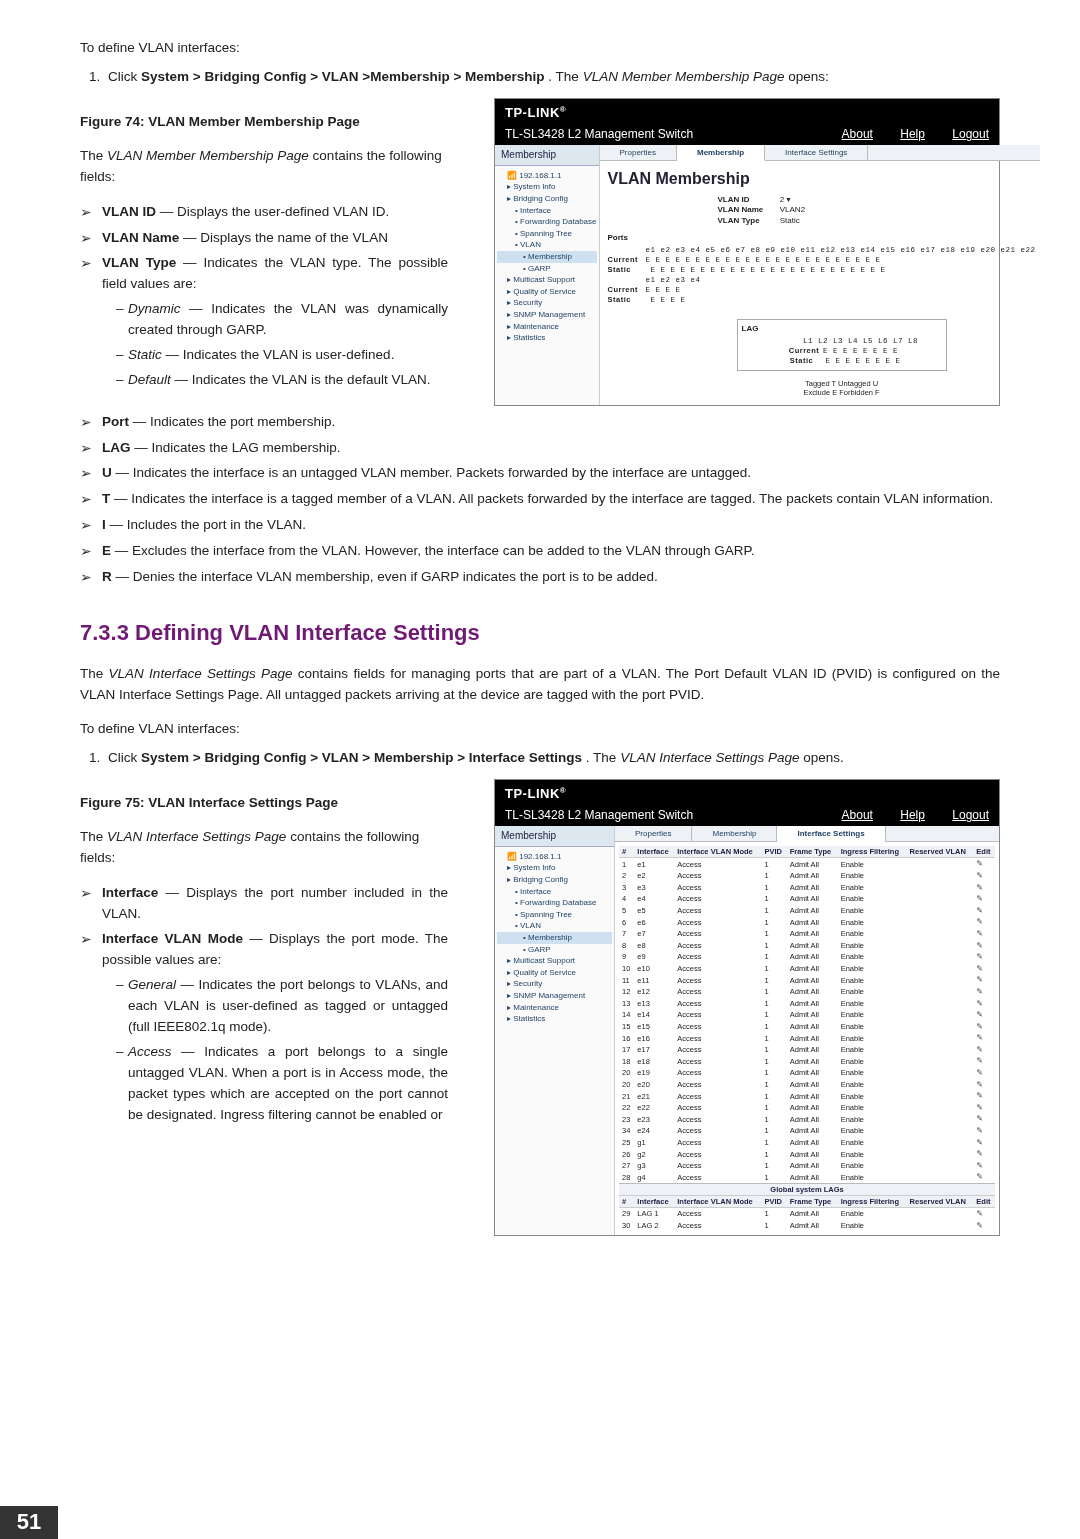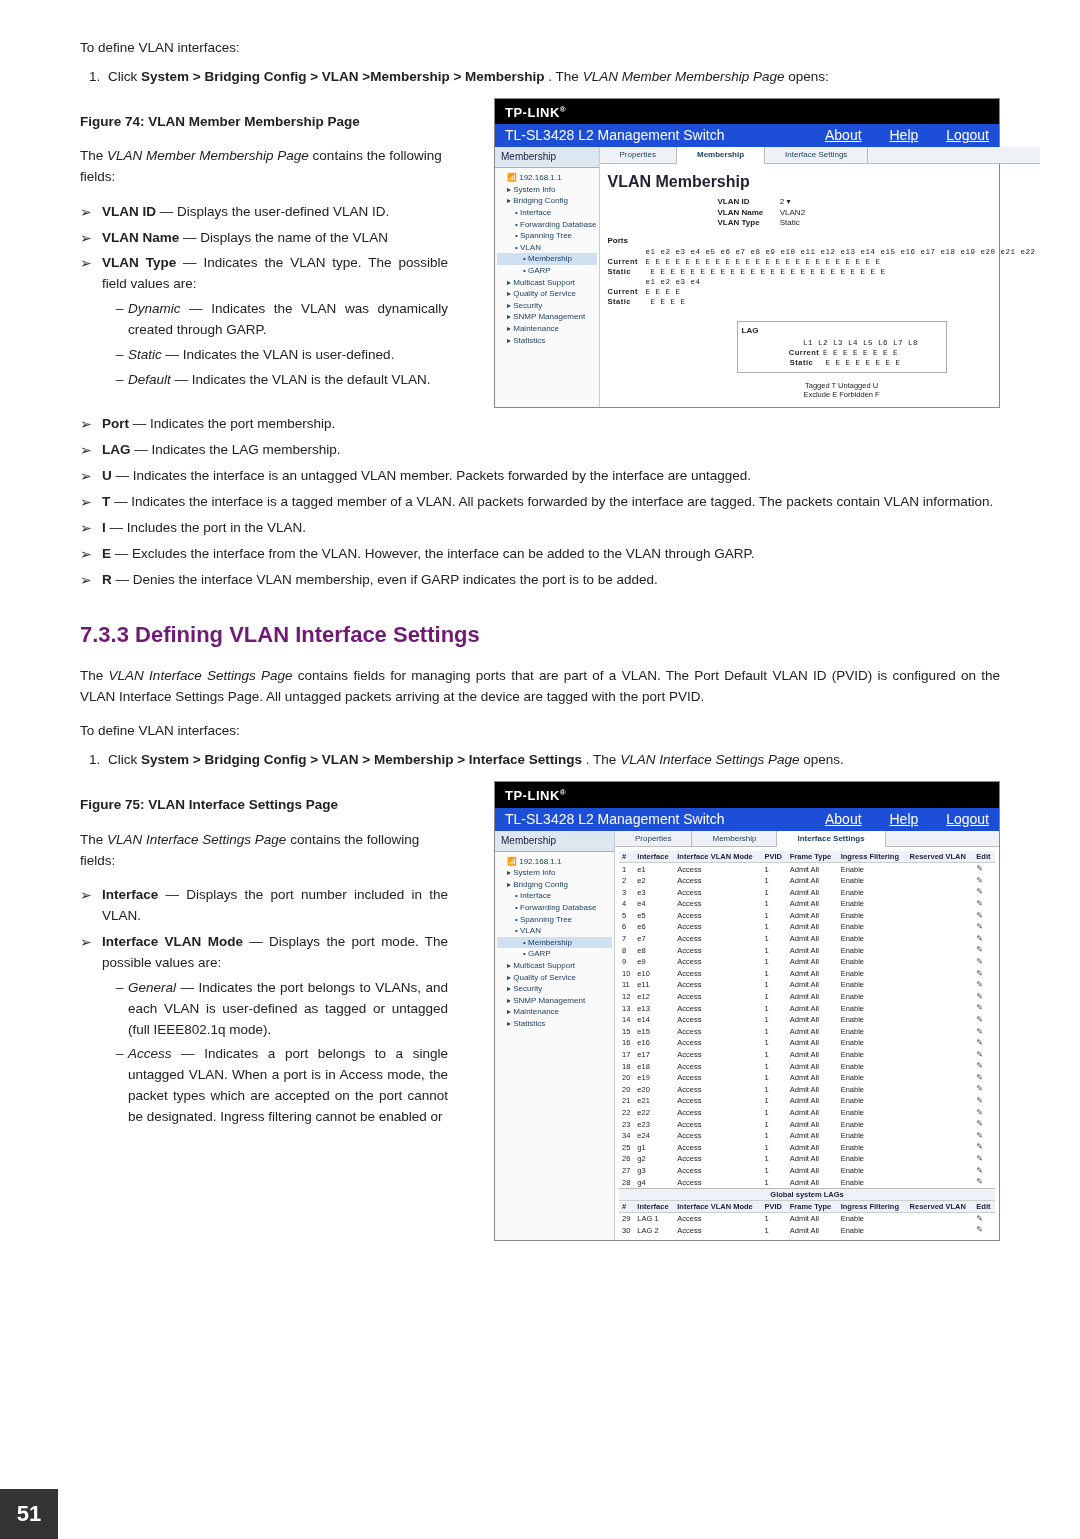--- a/index.html
+++ b/index.html
@@ -47,23 +47,23 @@
     line-height:1.2;
     position:relative;
   }
   .fp-top-logo {
     background:#000; color:#fff;
     font-weight:bold; font-size:13px;
     padding:6px 10px 4px 10px; letter-spacing:0.5px;
   }
   .fp-top-logo .reg { font-size:8px; vertical-align: top;}
   .fp-bar {
-    background:#1d4ed8; color:#fff;
+    background:#000000; color:#fff;
     display:flex; align-items:center; justify-content:space-between;
-    font-size:14px; padding:3px 10px;
+    font-size:12px; padding:3px 10px;
   }
   .fp-bar .links span { margin-left: 24px; text-decoration:underline; cursor:pointer;}
   .fp-body { display:flex; }
   .fp-sidebar {
     width: 115px; padding:4px 2px;
     border-right:1px solid #ccc;
     background:#fafafa;
     font-size:8px; color:#246;
   }
   .fp-sidebar .m-title {
@@ -91,21 +91,21 @@
   .legend { text-align:center; font-size:7.5px; margin-top:8px;}
   
   .itable { width:100%; border-collapse:collapse; font-size:7.5px; }
   .itable th, .itable td { padding:1px 3px; text-align:left; white-space:nowrap;}
   .itable th { color:#224; background:#eef2f6; font-weight:bold; border-bottom:1px solid #ccc;}
   .itable td.ed::after { content:"✎"; color:#555; font-size:8px;}
   .sys-lag-row th { border-top:1px solid #bbb; }
   .page-number {
     position:fixed; left:0; bottom:0;
     background:#333; color:#fff;
-    width:58px; height:50px;
+    width:58px; height:33px;
     font-size:22px; font-weight:bold;
     display:flex; align-items:center; justify-content:center;
   }
   .page-pad { height:60px; }
 </style>
 </head>
 <body>
 
 <p class="intro-p">To define VLAN interfaces:</p>
 <ol class="steps">

